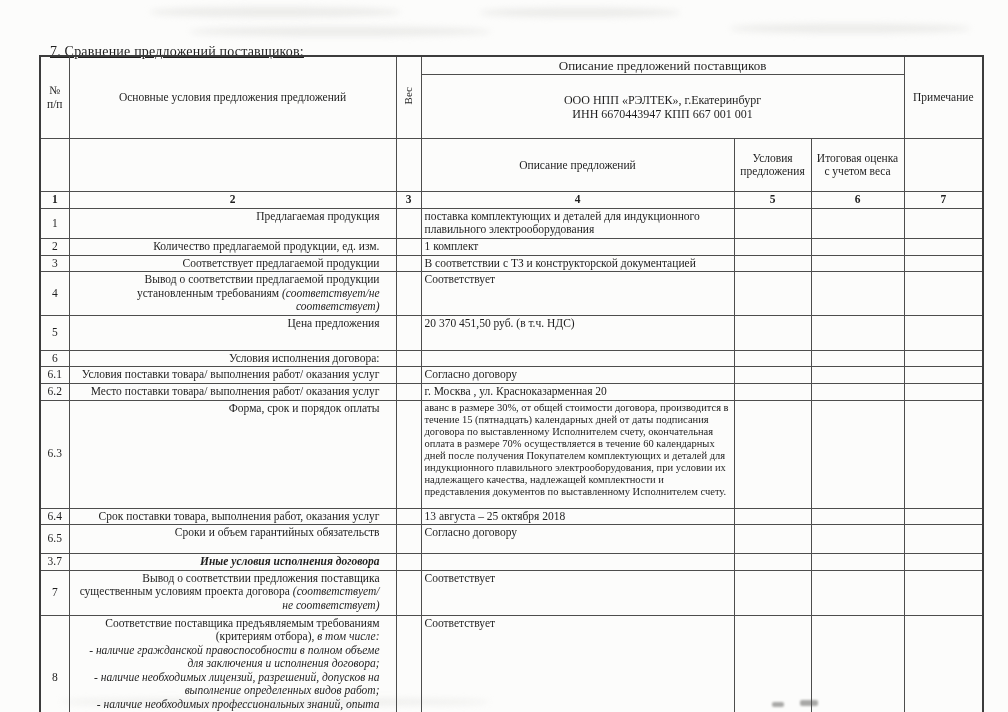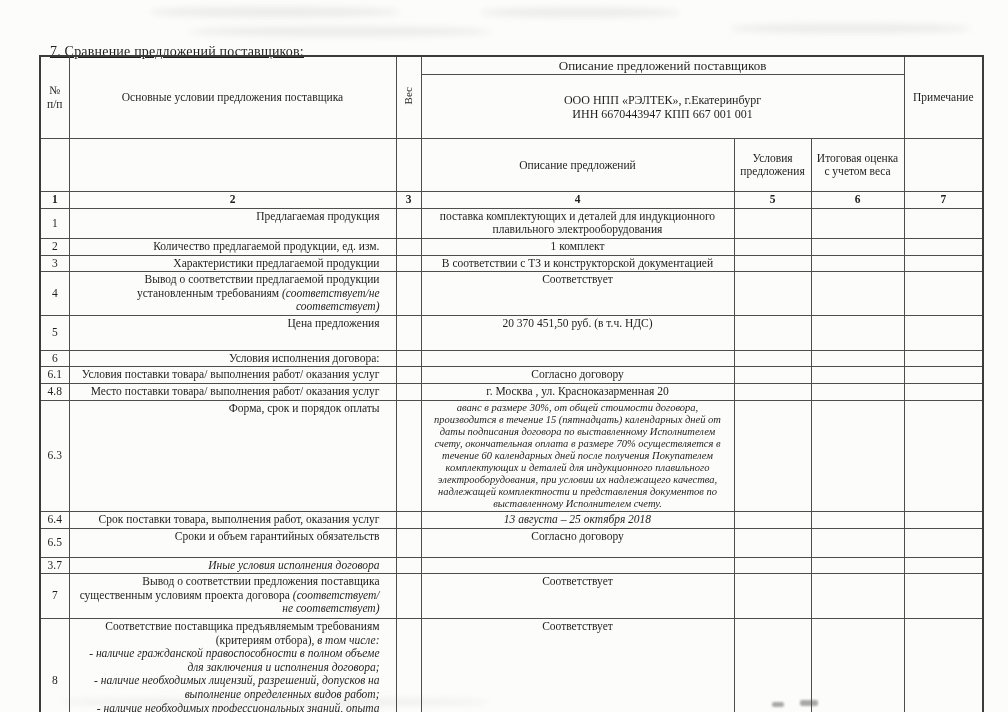--- a/index.html
+++ b/index.html
@@ -40,26 +40,26 @@
 
   
   tr.r1{height:25px} tr.r2{height:16px} tr.r3{height:16px} tr.r4{height:34px}
   tr.r5{height:35px} tr.r6{height:16px} tr.r61{height:15px} tr.r62{height:16px}
   tr.r63{height:108px} tr.r64{height:15px} tr.r65{height:29px} tr.r66{height:14px}
   tr.r7{height:45px} tr.r8{height:122px}
   tr.r8 td { border-bottom:2px solid #3c3c3c; }
 
   .cnum  { text-align:center; vertical-align:middle; }
   .clabel{ text-align:right; padding-right:16px; }
-  .cval  { text-align:center; }
+  .cval  { text-align:left; }
   .em    { font-style:italic; white-space:pre-line; }
   .v-bold   { font-weight:normal; }
-  .v-italic { font-style:italic; }
+  .v-italic { }
   .v-small  { font-size:10.5px; line-height:1.15; }
-  .l-italic { font-style:italic; }
+  .l-italic { font-style:italic;font-weight:bold; }
 </style>
 </head>
 <body>
 
 <div class="scan-artifact" style="left:150px;top:7px;width:250px;height:10px;"></div>
 <div class="scan-artifact" style="left:480px;top:8px;width:200px;height:9px;"></div>
 <div class="scan-artifact" style="left:730px;top:24px;width:240px;height:9px;"></div>
 <div class="scan-artifact" style="left:190px;top:27px;width:300px;height:9px;"></div>
 <div class="scan-artifact" style="left:60px;top:699px;width:430px;height:6px;"></div>
 <div class="scan-artifact dark" style="left:772px;top:702px;width:12px;height:5px;"></div>
@@ -74,21 +74,21 @@
       <col style="width:25px">
     <col style="width:313px">
       <col style="width:77px">
       <col style="width:93px">
       <col style="width:79px">
   </colgroup>
 
   <tbody>
       <tr class="h1">
     <td class="hc" rowspan="2">№ п/п</td>
-    <td class="hc" rowspan="2">Основные условии предложения поставщика</td>
+    <td class="hc" rowspan="2">Основные условия предложения предложений</td>
     <td class="hc ves-cell" rowspan="2"><span class="vtext">Вес</span></td>
     <td class="hc band" colspan="3">Описание предложений поставщиков</td>
     <td class="hc" rowspan="2">Примечание</td>
   </tr>
   <tr class="h2">
     <td class="hc supplier" colspan="3">
       <div>ООО НПП «РЭЛТЕК», г.Екатеринбург</div>
       <div>ИНН 6670443947 КПП 667 001 001</div>
     </td>
   </tr>
@@ -124,21 +124,21 @@
     <td class="cnum">2</td>
     <td class="clabel"><span>Количество предлагаемой продукции, ед. изм.</span></td>
     <td></td>
     <td class="cval">1 комплект</td>
     <td></td>
     <td></td>
     <td></td>
   </tr>
   <tr class="r3">
     <td class="cnum">3</td>
-    <td class="clabel"><span>Характеристики предлагаемой продукции</span></td>
+    <td class="clabel"><span>Соответствует предлагаемой продукции</span></td>
     <td></td>
     <td class="cval">В соответствии с ТЗ и конструкторской документацией</td>
     <td></td>
     <td></td>
     <td></td>
   </tr>
   <tr class="r4">
     <td class="cnum">4</td>
     <td class="clabel"><span>Вывод о соответствии предлагаемой продукции установленным требованиям </span><span class="em">(соответствует/не соответствует)</span></td>
     <td></td>
@@ -168,21 +168,21 @@
   <tr class="r61">
     <td class="cnum">6.1</td>
     <td class="clabel"><span>Условия поставки товара/ выполнения работ/ оказания услуг</span></td>
     <td></td>
     <td class="cval">Согласно договору</td>
     <td></td>
     <td></td>
     <td></td>
   </tr>
   <tr class="r62">
-    <td class="cnum">4.8</td>
+    <td class="cnum">6.2</td>
     <td class="clabel"><span>Место поставки товара/ выполнения работ/ оказания услуг</span></td>
     <td></td>
     <td class="cval">г. Москва , ул. Красноказарменная 20</td>
     <td></td>
     <td></td>
     <td></td>
   </tr>
   <tr class="r63">
     <td class="cnum">6.3</td>
     <td class="clabel"><span>Форма, срок и порядок оплаты</span></td>

